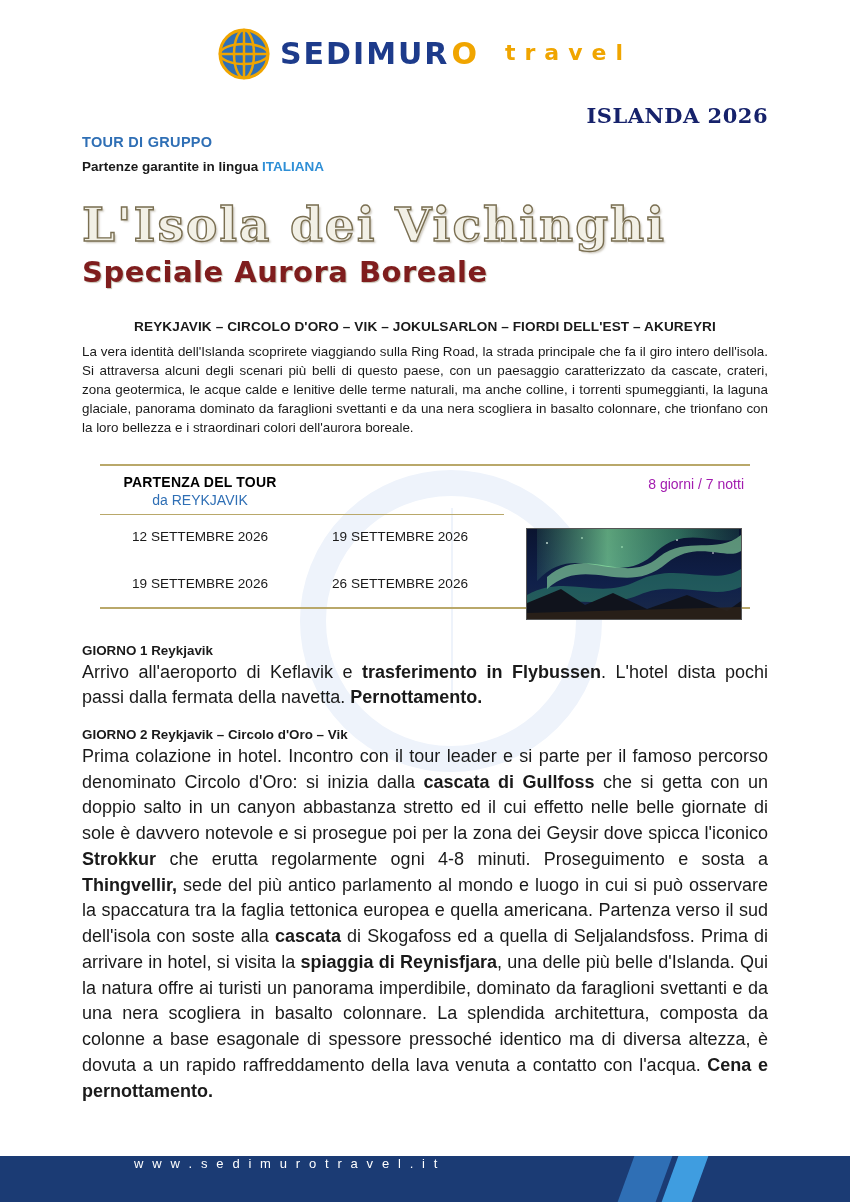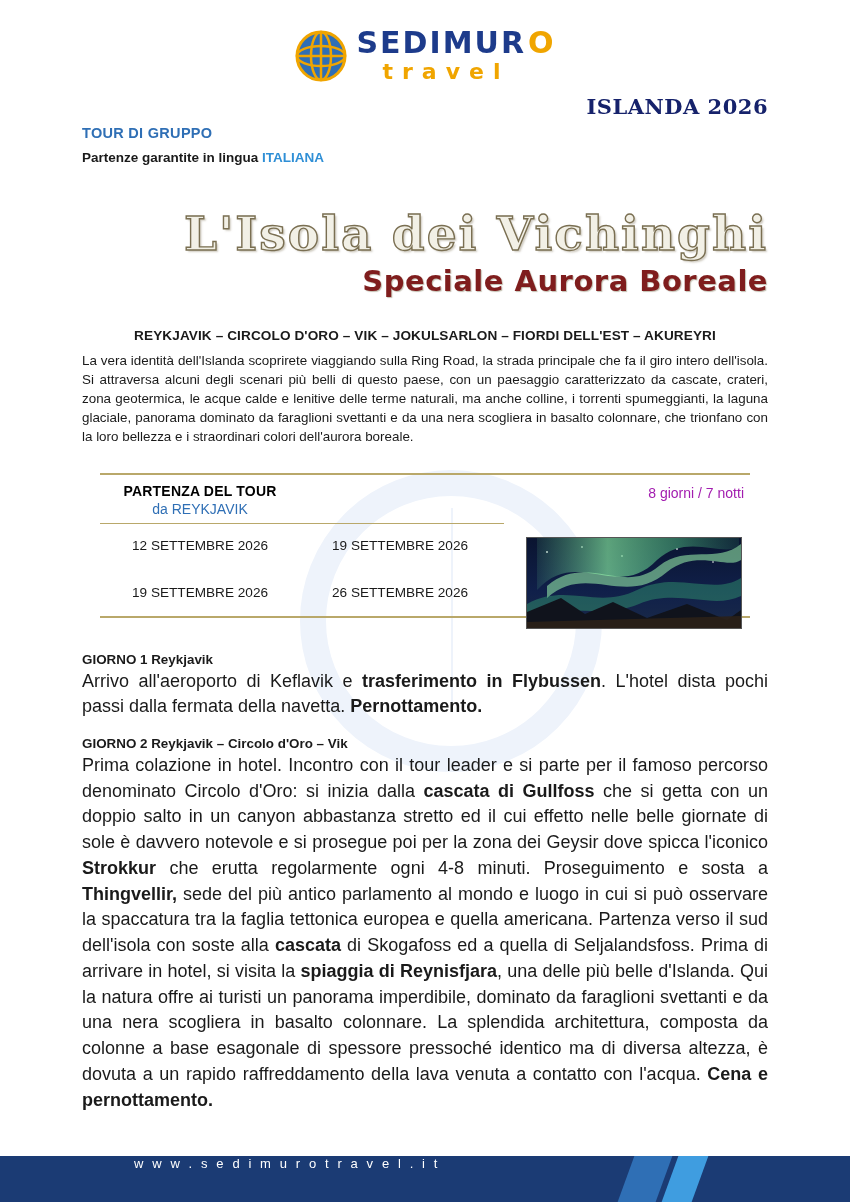--- a/index.html
+++ b/index.html
@@ -58,21 +58,21 @@
     align-items: center;
     gap: 10px;
   }
   .globe {
     width: 52px;
     height: 52px;
     flex: 0 0 52px;
   }
   .logo-text {
     display: flex;
-    flex-direction: column;
+    flex-direction: row;
     line-height: 1;
   }
   .logo-sedimuro {
     font-family: "DejaVu Sans", sans-serif;
     font-weight: bold;
     font-size: 30px;
     letter-spacing: 2px;
     color: #1d3b8b;
     display: flex;
     align-items: center;
@@ -91,21 +91,21 @@
     margin-top: 3px;
     padding-left: 26px;
   }
 
   .title-right {
     text-align: right;
     font-family: "DejaVu Serif", serif;
     font-weight: bold;
     font-size: 21px;
     color: #16226b;
-    margin-top: 11px;
+    margin-top: 23px;
     letter-spacing: 0.5px;
   }
 
   .group-block {
     margin-top: 6px;
   }
   .group-title {
     color: #2f6fb5;
     font-weight: bold;
     font-size: 14.5px;
@@ -116,22 +116,22 @@
     font-size: 13.5px;
     color: #1a1a1a;
     margin-top: 9px;
   }
   .group-sub .lang {
     color: #2f8fd6;
   }
 
   
   .hero {
-    margin-top: 44px;
-    text-align: right;
+    margin-top: 26px;
+    text-align: left;
   }
   .hero-main {
     font-family: "DejaVu Serif", serif;
     font-size: 47px;
     font-weight: bold;
     letter-spacing: 2px;
     color: #f2f0e6;
     -webkit-text-stroke: 1.4px #7a6f52;
     text-shadow: 2px 2px 2px rgba(120,110,80,0.35);
     line-height: 1.05;

